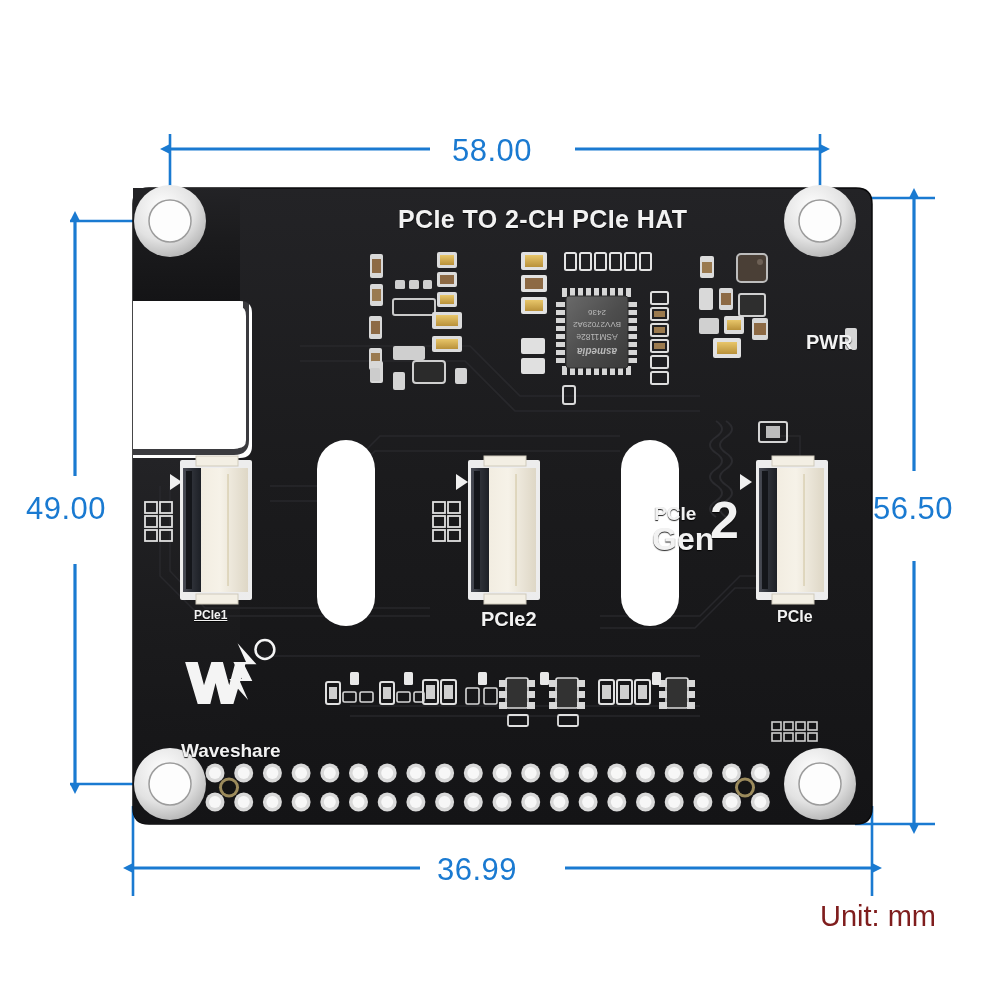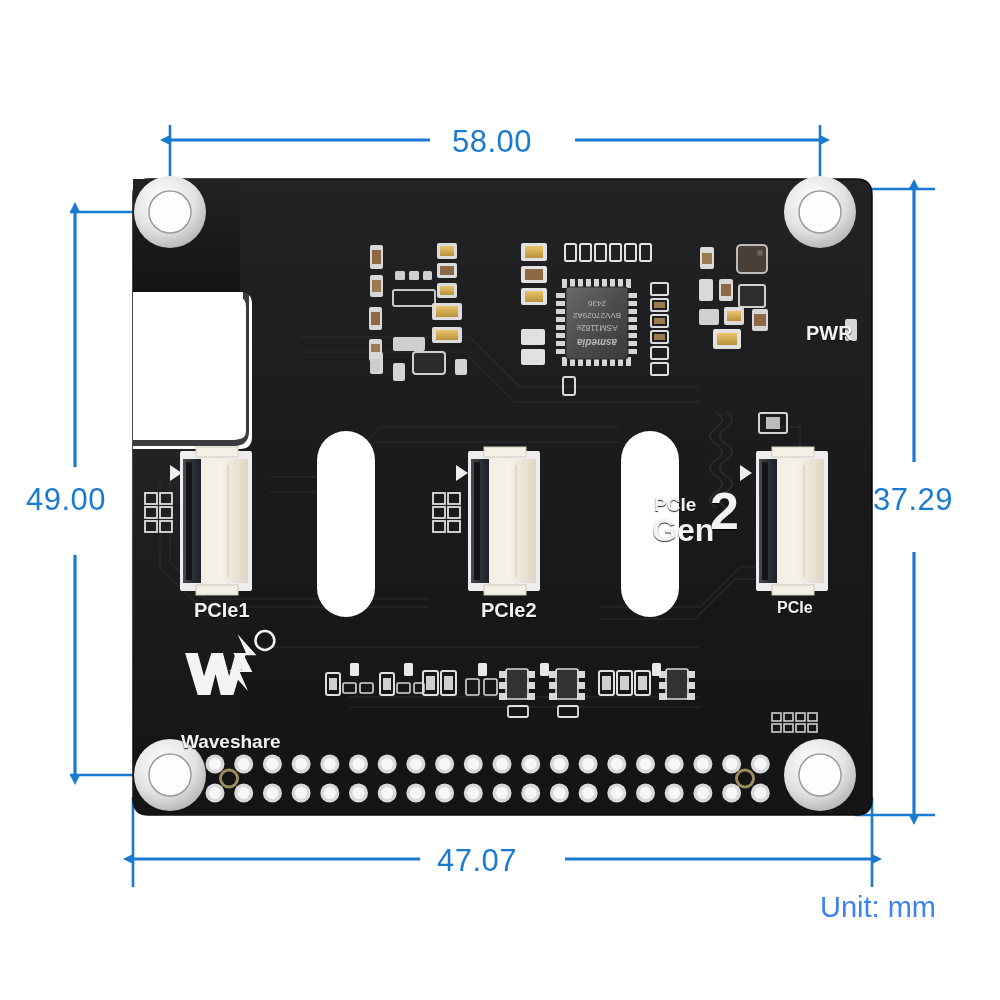--- a/index.html
+++ b/index.html
@@ -3,34 +3,34 @@
 <meta charset="utf-8">
 <style>
   html,body{margin:0;padding:0;}
   body{
     width:1000px;height:1000px;
     background:#ffffff;
     font-family:"Liberation Sans", sans-serif;
     overflow:hidden;
     position:relative;
   }
-  #stage{position:absolute;left:0;top:7px;width:1000px;height:780px;}
+  #stage{position:absolute;left:0;top:16px;width:1000px;height:780px;}
   .dim-text{
     position:absolute;
     color:#1a7ad1;
     font-family:"Liberation Sans", sans-serif;
     font-size:31px;
     letter-spacing:.5px;
     white-space:nowrap;
     user-select:none;
   }
   #unit-label{
     position:absolute;
     right:64px;top:884px;
-    color:#3b82f6;
+    color:#7f1d1d;
     font-size:29px;
     white-space:nowrap;
   }
   .pcb-text{
     position:absolute;
     color:#f2f2f2;
     font-weight:bold;
     white-space:nowrap;
     text-shadow:0 1px 1px rgba(0,0,0,.85);
     user-select:none;
@@ -73,22 +73,22 @@
 
       <line x1="133" y1="790" x2="133" y2="880" stroke-width="2.6"></line>
       <line x1="872" y1="790" x2="872" y2="880" stroke-width="2.6"></line>
       <line x1="133" y1="852" x2="420" y2="852" marker-start="url(#arrL)"></line>
       <line x1="565" y1="852" x2="872" y2="852" marker-end="url(#arrR)"></line>
     </g>
   </svg>
 
   <div class="dim-text" style="left:452px;top:117px;">58.00</div>
   <div class="dim-text" style="left:26px;top:475px;">49.00</div>
-  <div class="dim-text" style="left:873px;top:475px;">37.29</div>
-  <div class="dim-text" style="left:437px;top:836px;">47.07</div>
+  <div class="dim-text" style="left:873px;top:475px;">56.50</div>
+  <div class="dim-text" style="left:437px;top:836px;">36.99</div>
 
   <div id="unit-label">Unit: mm</div>
 
   <svg width="1000" height="1000" viewBox="0 0 1000 1000" style="position:absolute;left:0;top:0;">
     <defs>
       <linearGradient id="boardGrad" x1="0" y1="0" x2="0" y2="1">
         <stop offset="0%" stop-color="#232326"></stop>
         <stop offset="45%" stop-color="#1b1b1d"></stop>
         <stop offset="100%" stop-color="#141416"></stop>
       </linearGradient>
@@ -536,24 +536,25 @@
       </g>
     </g>
 
     <g transform="translate(183,623) scale(1.05)">
       <path d="M2,22 L14,22 L20,44 L27,22 L38,22 L44,44 L50,22 L60,22 L48,62 L36,62 L31,42 L26,62 L14,62 Z" fill="#f4f4f4"></path>
       <path d="M52,4 L70,24 L58,24 L66,40 L54,40 L62,58 L44,38 L56,38 L48,22 L60,22 Z" fill="#f4f4f4"></path>
       <circle cx="78" cy="10" r="9" fill="none" stroke="#f4f4f4" stroke-width="2.4"></circle>
     </g>
   </svg>
 
+  <div class="pcb-text" style="left:398px;top:189px;font-size:25px;letter-spacing:.4px;">PCIe TO 2-CH PCIe HAT</div>
 
   <div class="pcb-text" style="left:806px;top:315px;font-size:20px;">PWR</div>
 
-  <div class="pcb-text" style="left:194px;top:592px;font-size:20px;">PCIe1</div>
+  <div class="pcb-text" style="left:194px;top:592px;font-size:12px;text-decoration:underline;">PCIe1</div>
   <div class="pcb-text" style="left:481px;top:592px;font-size:20px;">PCIe2</div>
   <div class="pcb-text" style="left:777px;top:592px;font-size:16px;">PCIe</div>
 
   <div class="pcb-text" style="left:654px;top:487px;font-size:19px;">PCIe</div>
   <div class="pcb-text" style="left:652px;top:505px;font-size:32px;">Gen</div>
   <div class="pcb-text" style="left:710px;top:478px;font-size:52px;line-height:52px;">2</div>
 
   <div class="pcb-text" style="left:181px;top:692px;font-size:19px;margin-top:32px;">Waveshare</div>
 
 </div>

